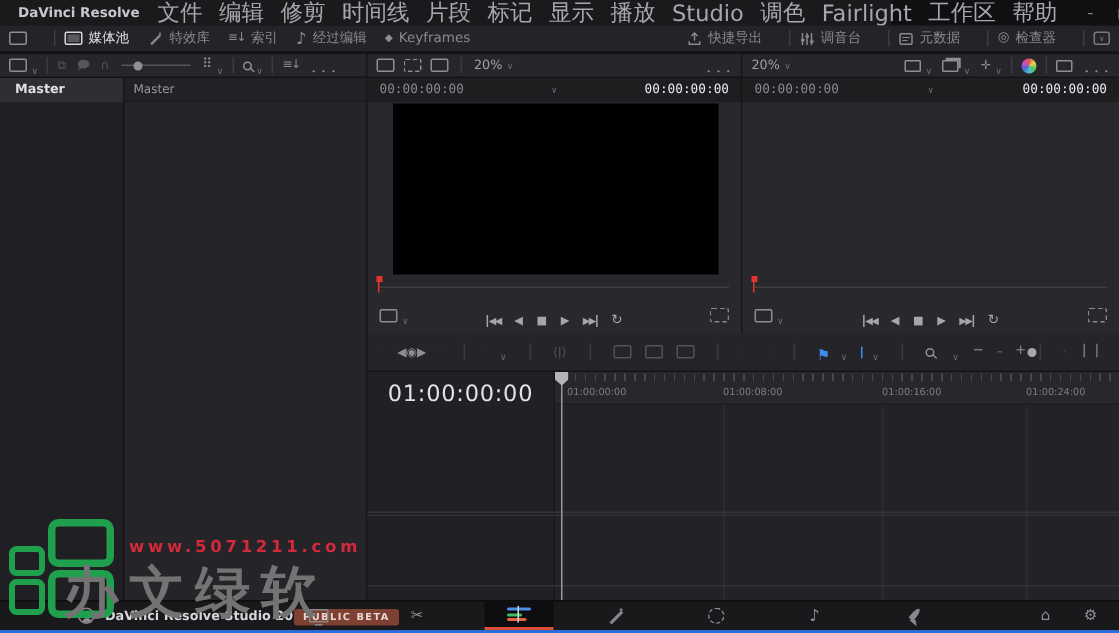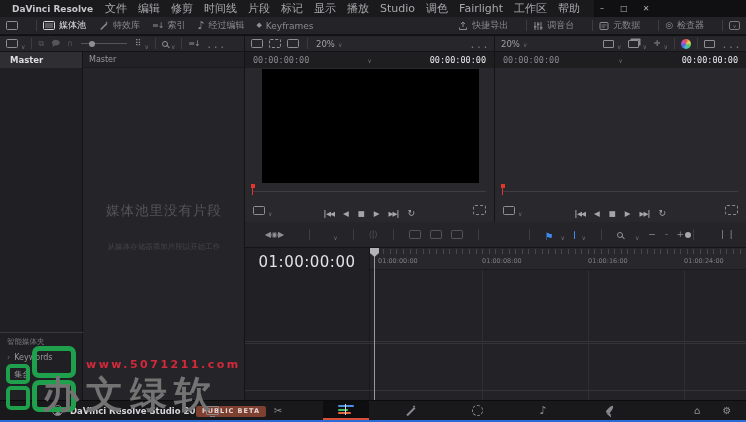--- a/index.html
+++ b/index.html
@@ -8,21 +8,21 @@
   .abs { position:absolute; }
   .vdiv { width:1px; height:11px; background:#3c3c41; margin:0 6px; flex:0 0 1px; }
   .ico { color:#8f8f93; font-size:9px; line-height:1; }
   .chev::before { content:"∨"; font-size:6px; color:#6e6e72; margin-left:3px; }
   .dots::before { content:"• • •"; font-size:5px; color:#8f8f93; letter-spacing:1px; }
 
   
   #titlebar { left:0; top:0; width:594px; height:17px; background:#1a1a1c; display:flex; align-items:center; padding-left:5px; }
   .logo { width:11px; height:11px; border-radius:2px; background:linear-gradient(135deg,#f6a23c,#e0452f 55%,#8e2f8e); margin-right:7px; }
   .appname { font-size:9px; color:#c8c8cc; font-weight:bold; margin-right:12px; white-space:nowrap; }
-  .menu { font-size:11px; color:#a8a8ac; margin-right:11px; white-space:nowrap; }
+  .menu { font-size:15px; color:#a8a8ac; margin-right:11px; white-space:nowrap; }
   .wincontrols { margin-left:auto; display:flex; }
   .winbtn { width:22px; height:17px; display:flex; align-items:center; justify-content:center; color:#b0b0b4; font-size:8px; }
   .g-min::before{content:"–";} .g-max::before{content:"□";} .g-close::before{content:"✕";}
 
   
   #toolbar2 { left:0; top:17px; width:746px; height:18px; background:#242428; border-bottom:1px solid #141416; display:flex; align-items:center; padding:0 6px; }
   .tbtn { display:flex; align-items:center; gap:4px; margin-right:12px; font-size:9px; color:#8a8a8e; white-space:nowrap; }
   .tbtn.active { color:#e2e2e6; }
   .mini-rect { width:12px; height:9px; border:1px solid #8f8f93; border-radius:1.5px; position:relative; flex:0 0 12px; }
   .mini-rect.filled::after { content:""; position:absolute; left:1px; top:1px; right:1px; bottom:1px; background:#8f8f93; opacity:.5; }
@@ -284,38 +284,25 @@
   <span class="cwheel"></span>
   <span class="vdiv"></span>
   <span class="rect-o"></span>
   <span class="dots" style="margin-left:8px"></span>
 </div>
 
 <div id="bin-sidebar" class="abs">
   <div class="bin-master-row">
     <span>Master</span>
   </div>
-  <div id="smart-bins">
-    <div class="sb-header">智能媒体夹</div>
-    <div class="sb-item">
-        <span>Keywords</span>
-      </div>
-    <div class="sb-item">
-        <span>集合</span>
-      </div>
-  </div>
 </div>
 
 <div id="pool-browser" class="abs">
   <div class="crumb-row">
     <span>Master</span>
-  </div>
-  <div class="empty-wrap">
-    <div class="empty-title">媒体池里没有片段</div>
-    <div class="empty-sub">从媒体存储器添加片段以开始工作</div>
   </div>
 </div>
 
 <div id="source-viewer" class="abs viewer">
   <div class="tcbar" style="position:relative">
     <span class="tc-l">00:00:00:00</span>
     <span class="tc-chev">∨</span>
     <span class="tc-r">00:00:00:00</span>
   </div>
   <div class="videoframe"></div>

